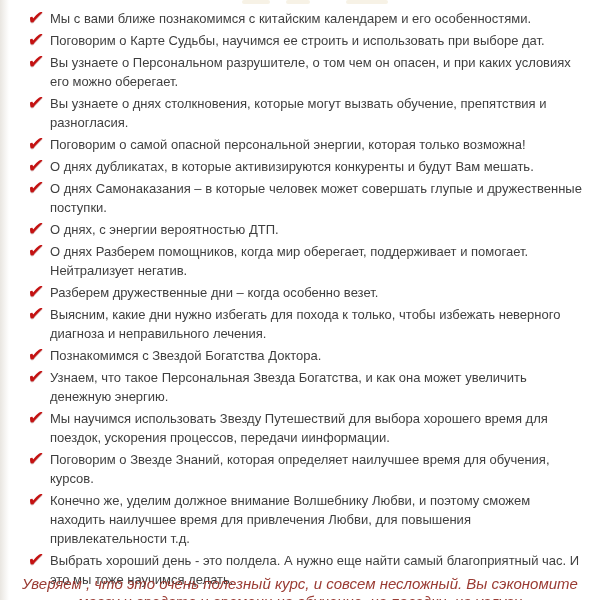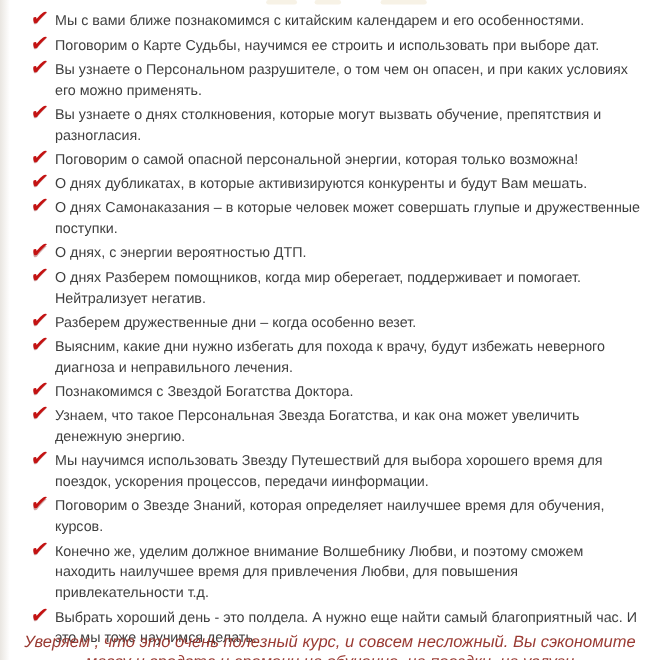--- a/index.html
+++ b/index.html
@@ -68,21 +68,21 @@
     <span class="txt">Мы с вами ближе познакомимся с китайским календарем и его особенностями.</span>
   </div>
 
   <div class="item">
     <span class="check">✔</span>
     <span class="txt">Поговорим о Карте Судьбы, научимся ее строить и использовать при выборе дат.</span>
   </div>
 
   <div class="item">
     <span class="check">✔</span>
-    <span class="txt">Вы узнаете о Персональном разрушителе, о том чем он опасен, и при каких условиях его можно применять.</span>
+    <span class="txt">Вы узнаете о Персональном разрушителе, о том чем он опасен, и при каких условиях его можно оберегает.</span>
   </div>
 
   <div class="item">
     <span class="check">✔</span>
     <span class="txt">Вы узнаете о днях столкновения, которые могут вызвать обучение, препятствия и разногласия.</span>
   </div>
 
   <div class="item">
     <span class="check">✔</span>
     <span class="txt">Поговорим о самой опасной персональной энергии, которая только возможна!</span>
@@ -108,21 +108,21 @@
     <span class="txt">О днях Разберем помощников, когда мир оберегает, поддерживает и помогает. Нейтрализует негатив.</span>
   </div>
 
   <div class="item">
     <span class="check">✔</span>
     <span class="txt">Разберем дружественные дни – когда особенно везет.</span>
   </div>
 
   <div class="item">
     <span class="check">✔</span>
-    <span class="txt">Выясним, какие дни нужно избегать для похода к врачу, будут избежать неверного диагноза и неправильного лечения.</span>
+    <span class="txt">Выясним, какие дни нужно избегать для похода к только, чтобы избежать неверного диагноза и неправильного лечения.</span>
   </div>
 
   <div class="item">
     <span class="check">✔</span>
     <span class="txt">Познакомимся с Звездой Богатства Доктора.</span>
   </div>
 
   <div class="item">
     <span class="check">✔</span>
     <span class="txt">Узнаем, что такое Персональная Звезда Богатства, и как она может увеличить денежную энергию.</span>

